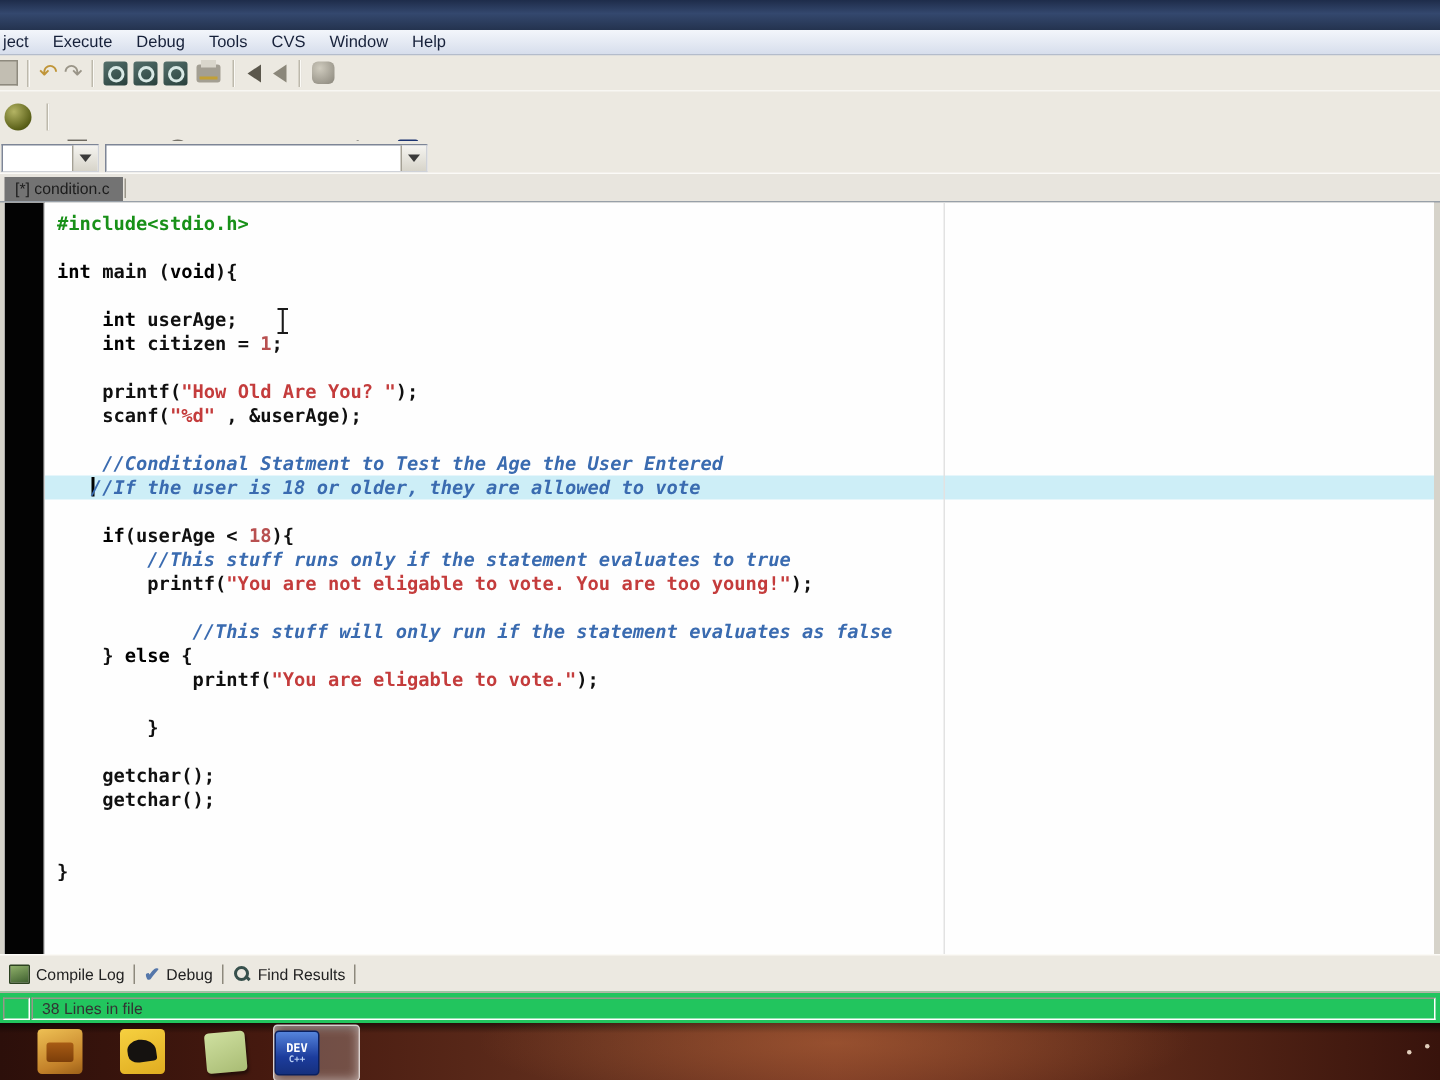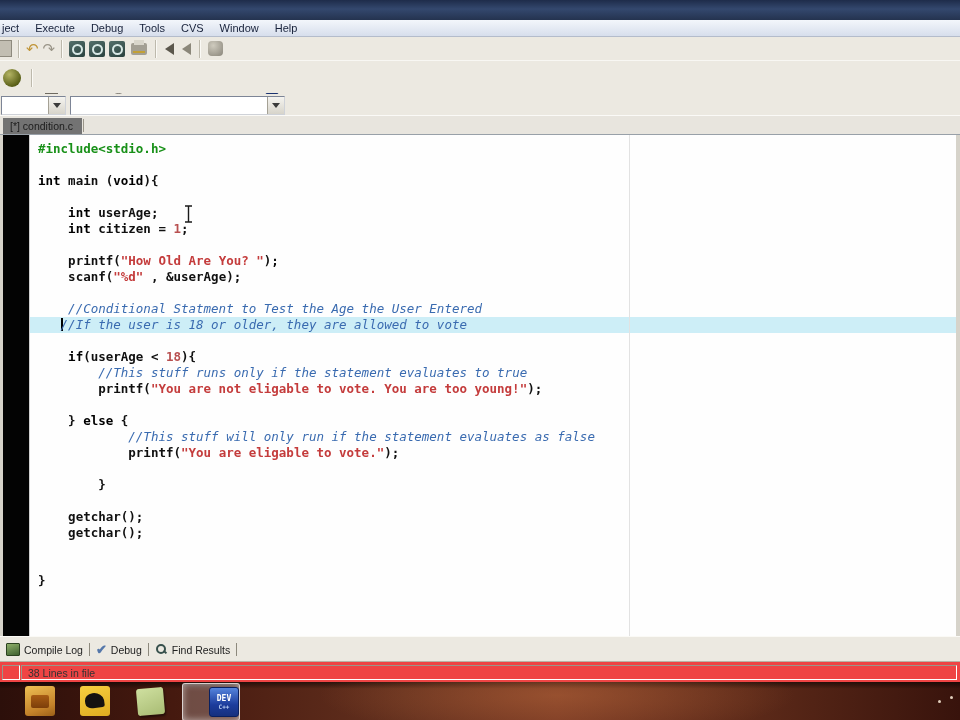--- a/index.html
+++ b/index.html
@@ -75,40 +75,40 @@
   #editor-white{position:absolute;left:3px;right:4px;top:0;bottom:0;background:#fefefe;overflow:hidden;}
   #gutter{position:absolute;left:0;top:0;bottom:0;width:26px;background:#030303;border-right:1px solid #cfcfcf;}
   #marginline{position:absolute;left:626px;top:0;bottom:0;width:1px;background:#e2e2e2;}
   #line-highlight{position:absolute;left:27px;right:0;height:16px;background:var(--c-hl);}
   #code-area{position:absolute;left:35px;top:6px;right:0;
     font:bold 12.5px/16px "DejaVu Sans Mono",monospace;color:var(--c-pln);}
   .cl{height:16px;white-space:pre;}
   .sg-pln{color:var(--c-pln);}
   .sg-kw{color:var(--c-kw);font-weight:bold;}
   .sg-str{color:var(--c-str);}
-  .sg-com{color:var(--c-com);font-style:italic;font-weight:normal;}
+  .sg-com{color:var(--c-com);font-style:italic;font-weight:bold;}
   .sg-inc{color:var(--c-inc);}
   .sg-num{color:var(--c-num);}
   .caret{display:inline-block;width:2px;height:13px;background:#000;vertical-align:-2px;margin-right:-2px;}
   #ibeam{position:absolute;left:180px;top:70px;}
 
   
   #bottomtabs{position:absolute;left:0;right:0;top:636px;height:25px;background:#ece9e1;
     border-top:1px solid #fbfaf6;display:flex;align-items:center;font-size:10.5px;color:#222;}
   .btab{display:flex;align-items:center;gap:4px;padding:0 6px;cursor:default;}
   .bdiv{width:1px;height:13px;background:#8d897d;}
   .ic-log{width:12px;height:11px;background:linear-gradient(160deg,#8fb06a,#3f6030);border:1px solid #2c4220;border-radius:1px;}
   .ic-check{color:#5577aa;font-size:13px;line-height:13px;font-weight:bold;}
   .ic-mag{width:13px;height:13px;position:relative;}
   .ic-mag::before{content:"";position:absolute;left:1px;top:1px;width:6px;height:6px;
     border:2px solid #37504c;border-radius:50%;}
   .ic-mag::after{content:"";position:absolute;left:8px;top:8px;width:4px;height:2px;
     background:#37504c;transform:rotate(45deg);}
 
-  #statusbar{position:absolute;left:0;right:0;top:661px;height:21px;background:#ef4444;
+  #statusbar{position:absolute;left:0;right:0;top:661px;height:21px;background:#22c55e;
     border-top:1px solid #b7b3a7;padding-left:44px;}
   .sunken{position:absolute;top:3px;bottom:3px;border:1px solid;border-color:#9a968a #ffffff #ffffff #9a968a;}
   #sb-1{left:2px;width:16px;}
   #sb-2{left:21px;right:3px;font-size:10.5px;color:#333;padding:1px 0 0 6px;}
 
   
   #taskbar{position:absolute;left:0;right:0;top:682px;height:38px;overflow:hidden;
     background:linear-gradient(90deg,#2c0f0a 0%,#45190f 18%,#63301e 42%,#7a3a24 58%,#5d2a19 78%,#38130c 100%);}
   #taskbar::before{content:"";position:absolute;inset:0;
     background:radial-gradient(ellipse 340px 60px at 58% 35%,rgba(175,98,56,.55),rgba(0,0,0,0) 70%),
@@ -117,21 +117,21 @@
   #app-box{left:25px;background:linear-gradient(160deg,#eec054,#c4822a 70%,#9c6018);}
   #app-box::after{content:"";position:absolute;left:6px;top:9px;width:18px;height:13px;
     background:linear-gradient(180deg,#a85c14,#7c3e0a);border-radius:2px;}
   #app-bird{left:80px;background:linear-gradient(160deg,#f6d040,#e0ac20);}
   #app-bird::after{content:"";position:absolute;left:5px;top:7px;width:19px;height:15px;background:#151210;
     border-radius:70% 90% 20% 60%;transform:rotate(-8deg);}
   #app-notes{left:137px;width:27px;height:27px;top:6px;background:linear-gradient(160deg,#cfe0a0,#a9bc74);
     transform:rotate(-5deg);box-shadow:1px 2px 2px rgba(0,0,0,.45);}
   #app-dev-frame{position:absolute;left:182px;top:1px;width:56px;height:36px;border-radius:3px;
     background:rgba(255,255,255,.22);border:1px solid rgba(255,255,255,.75);
-    box-shadow:inset 0 0 7px rgba(255,255,255,.55);display:flex;align-items:center;justify-content:flex-end;}
+    box-shadow:inset 0 0 7px rgba(255,255,255,.55);display:flex;align-items:center;justify-content:flex-start;}
   #app-dev{width:28px;height:28px;border-radius:3px;border:1px solid #0a2060;
     background:linear-gradient(180deg,#5584dc 0%,#1c3c9c 60%,#16307e 100%);
     display:flex;flex-direction:column;align-items:center;justify-content:center;cursor:default;}
   #app-dev .t1{font:bold 8px/9px "DejaVu Sans Mono",monospace;color:#fff;letter-spacing:0;}
   #app-dev .t2{font:bold 6px/7px "DejaVu Sans Mono",monospace;color:#bcd2f5;}
   .speck{position:absolute;width:3px;height:3px;border-radius:50%;background:rgba(255,240,220,.85);}
 </style>
 </head>
 <body style="--c-pln: #101010; --c-kw: #000000; --c-str: #c43c3c; --c-com: #3a6bb0; --c-inc: #189018; --c-num: #b85050; --c-hl: #cdeef7;">
 
@@ -219,22 +219,22 @@
           <div class="cl"><span class="sg-pln">    printf(</span><span class="sg-str">"How Old Are You? "</span><span class="sg-pln">);</span></div>
           <div class="cl"><span class="sg-pln">    scanf(</span><span class="sg-str">"%d"</span><span class="sg-pln"> , &amp;userAge);</span></div>
           <div class="cl"></div>
           <div class="cl"><span class="sg-pln">    </span><span class="sg-com">//Conditional Statment to Test the Age the User Entered</span></div>
           <div class="cl"><span class="sg-pln">   </span><span class="caret"></span><span class="sg-com">//If the user is 18 or older, they are allowed to vote</span></div>
           <div class="cl"></div>
           <div class="cl"><span class="sg-pln">    </span><span class="sg-kw">if</span><span class="sg-pln">(userAge &lt; </span><span class="sg-num">18</span><span class="sg-pln">){</span></div>
           <div class="cl"><span class="sg-pln">        </span><span class="sg-com">//This stuff runs only if the statement evaluates to true</span></div>
           <div class="cl"><span class="sg-pln">        printf(</span><span class="sg-str">"You are not eligable to vote. You are too young!"</span><span class="sg-pln">);</span></div>
           <div class="cl"></div>
+          <div class="cl"><span class="sg-pln">            </span><span class="sg-com">//This stuff will only run if the statement evaluates as false</span></div>
           <div class="cl"><span class="sg-pln">    } </span><span class="sg-kw">else</span><span class="sg-pln"> {</span></div>
-          <div class="cl"><span class="sg-pln">            </span><span class="sg-com">//This stuff will only run if the statement evaluates as false</span></div>
           <div class="cl"><span class="sg-pln">            printf(</span><span class="sg-str">"You are eligable to vote."</span><span class="sg-pln">);</span></div>
           <div class="cl"></div>
           <div class="cl"><span class="sg-pln">        }</span></div>
           <div class="cl"></div>
           <div class="cl"><span class="sg-pln">    getchar();</span></div>
           <div class="cl"><span class="sg-pln">    getchar();</span></div>
           <div class="cl"></div>
           <div class="cl"></div>
           <div class="cl"><span class="sg-pln">}</span></div>
         </div>

